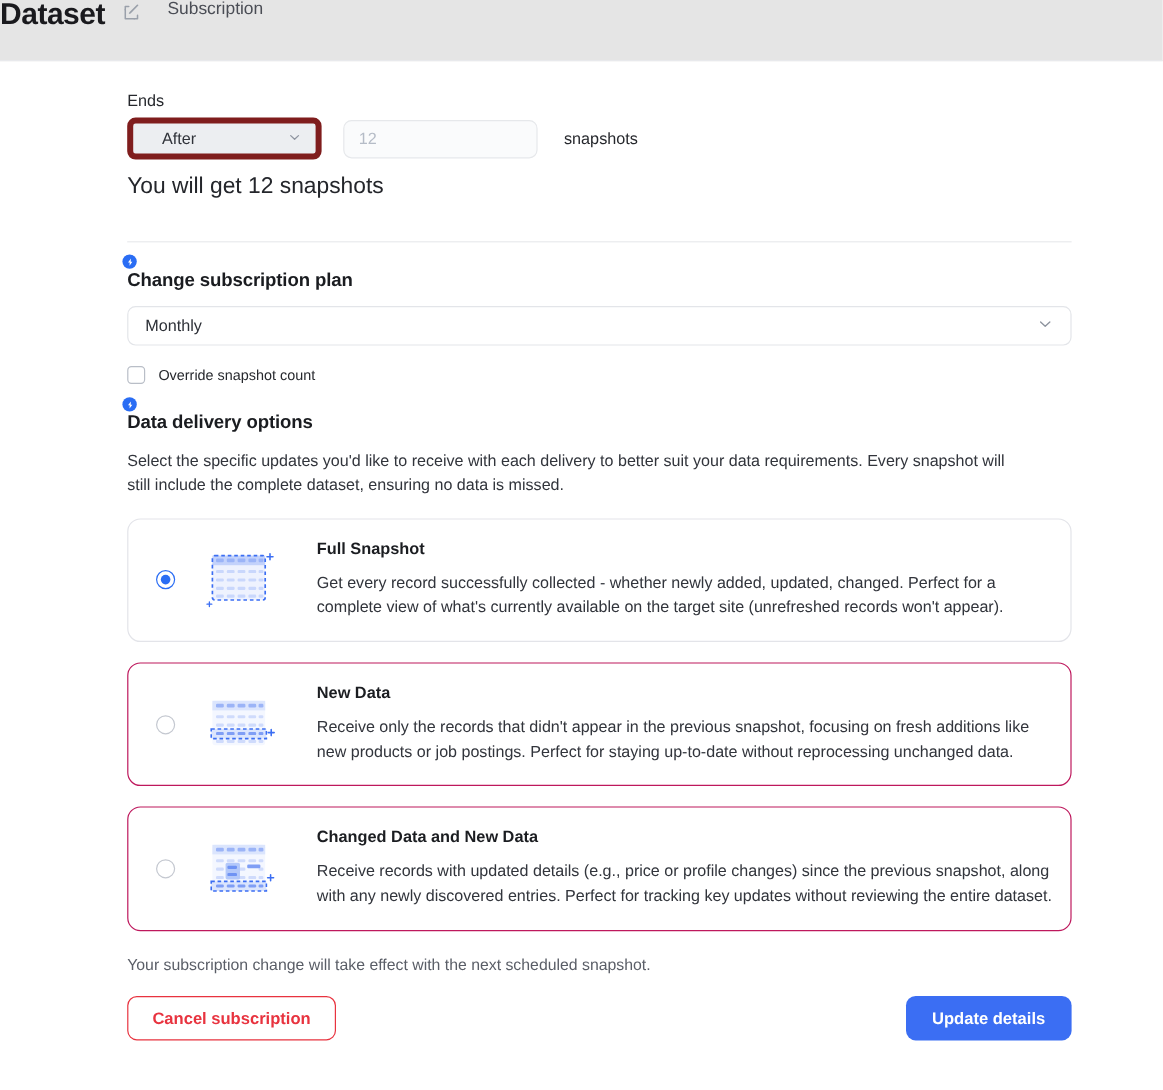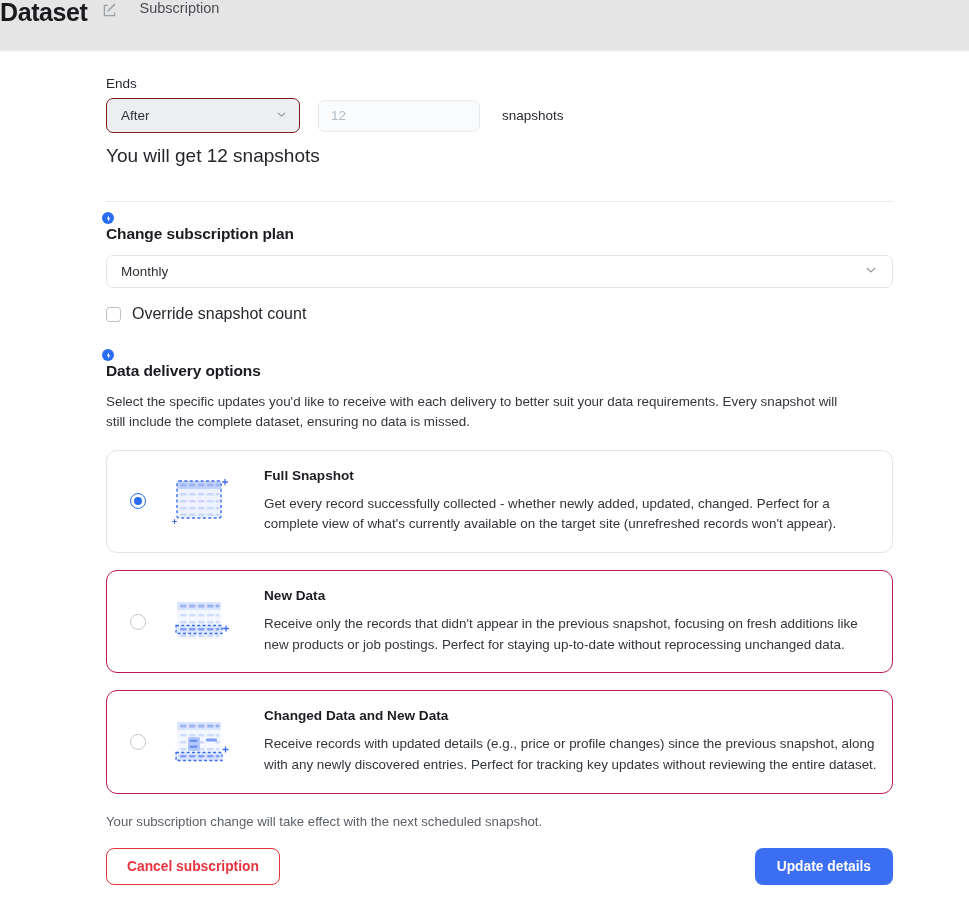--- a/index.html
+++ b/index.html
@@ -51,27 +51,27 @@
   
   .ends-block { margin-top: 25px; }
   .field-label {
     font-size: 13.5px;
     color: #26282d;
     margin-bottom: 7px;
   }
   .ends-row { display: flex; align-items: center; }
 
   .select-after {
-    width: 194px; height: 35px;
+    width: 162px; height: 35px;
     background: #eceef1;
-    border: 1px solid #7f1d1d;
+    border: 5px solid #7f1d1d;
     border-radius: 7px;
     display: flex; align-items: center;
     justify-content: space-between;
-    padding: 0 11px 0 14px;
+    padding: 0 11px 0 24px;
     font-size: 13.5px;
     color: #30333a;
     cursor: pointer;
   }
   .num-input {
     width: 162px; height: 32px;
     margin-left: 18px;
     background: #fafbfc;
     border: 1px solid #e6e8eb;
     border-radius: 7px;
@@ -140,26 +140,26 @@
   }
   .checkbox-box {
     width: 15px; height: 15px;
     border: 1.6px solid #b9bec7;
     border-radius: 3.5px;
     background: #fff;
     flex: 0 0 auto;
   }
   .checkbox-label {
     margin-left: 11px;
-    font-size: 16px;
+    font-size: 12px;
     color: #26282d;
   }
 
   
-  .delivery-section { margin-top: 39px; }
+  .delivery-section { margin-top: 24px; }
   .delivery-desc {
     margin-top: 12px;
     font-size: 13.4px;
     line-height: 1.52;
     color: #32353c;
     width: 740px;
   }
 
   .option-card {
     margin-top: 17px;

